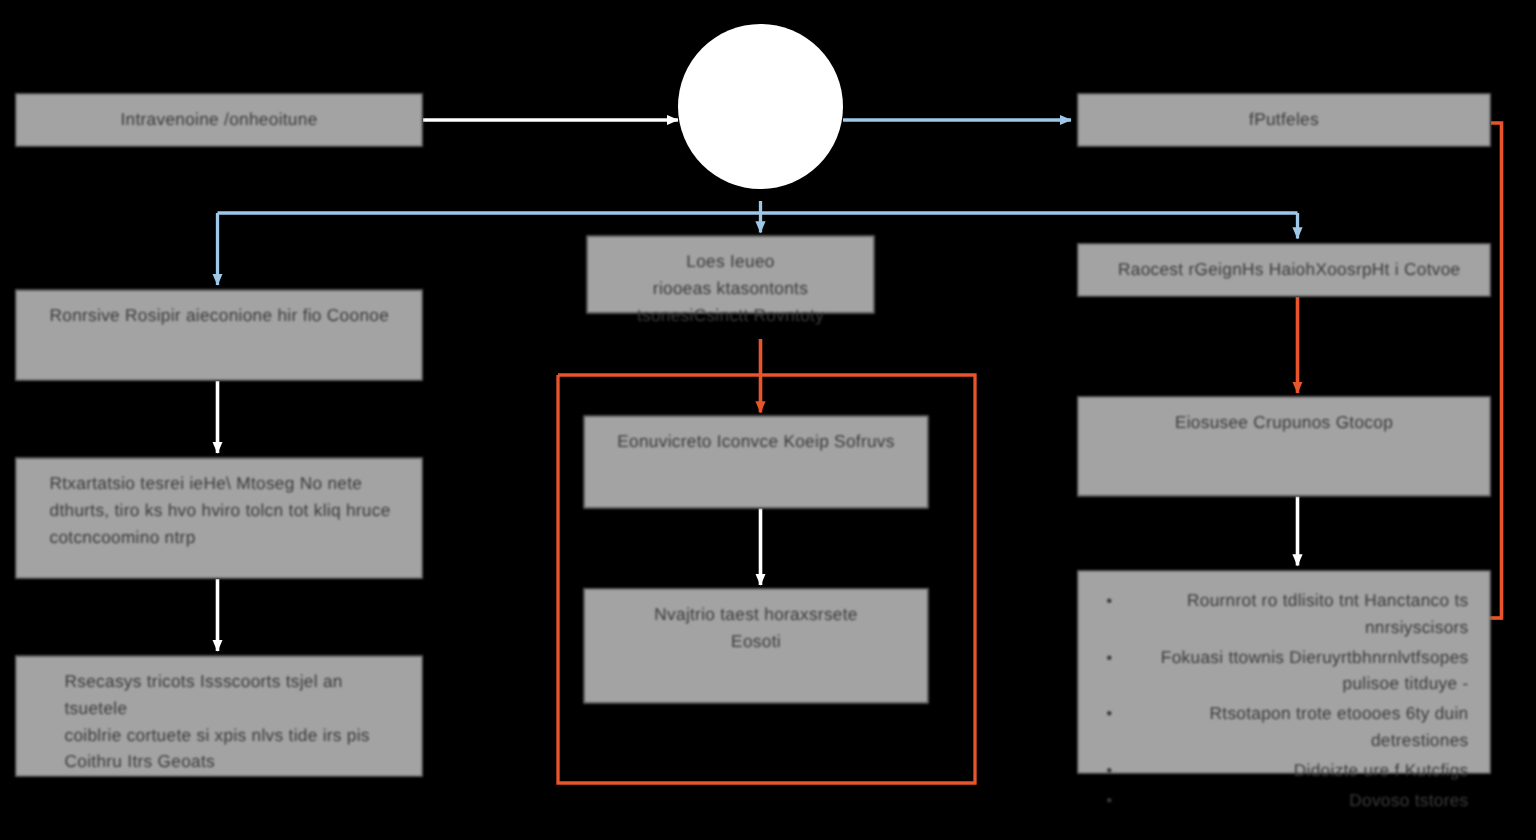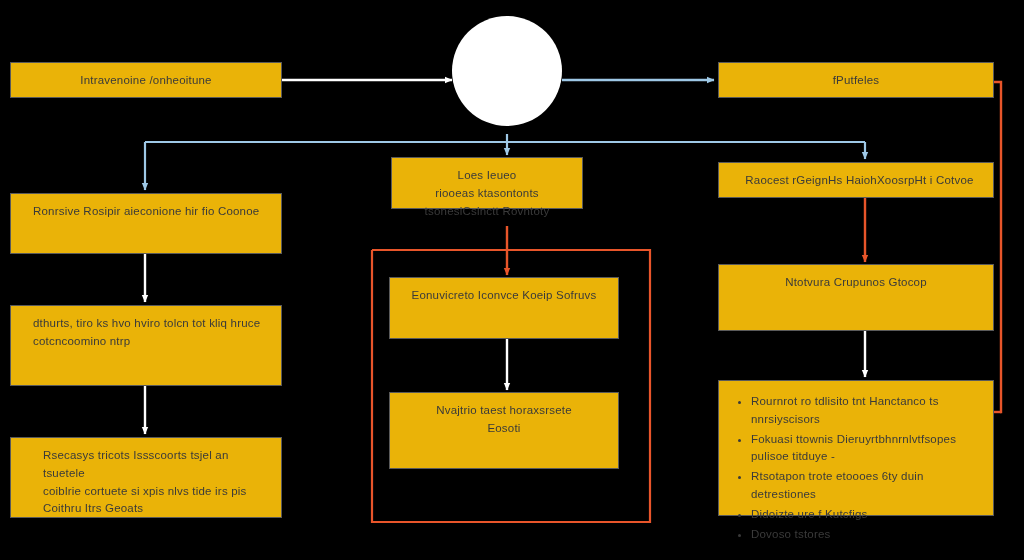--- a/index.html
+++ b/index.html
@@ -1,40 +1,40 @@
 <!DOCTYPE html>
 <html><head>
 <meta charset="utf-8">
 <style>
   html,body{margin:0;padding:0;background:#000;}
   body{width:1024px;height:560px;overflow:hidden;font-family:"Liberation Sans",sans-serif;}
   #canvas{position:relative;width:1024px;height:560px;background:#000000;}
   svg.edges{position:absolute;left:0;top:0;width:1024px;height:560px;}
   .node{
     position:absolute;
-    background:#eab308;
+    background:#a3a3a3;
     border:1px solid #5a5a5a;
     box-sizing:border-box;
     color:#3a3a3a;
     font-size:11.5px;
     line-height:1.55;
     letter-spacing:.2px;
     padding:9px 16px 9px 16px;
     text-align:center;
     filter:blur(0.65px);
     z-index:3;
   }
   .node.left-align{text-align:left;padding-left:22px;}
   .circle{
     position:absolute;
     background:#ffffff;
     border-radius:50%;
     z-index:3;
   }
-  .node ul{margin:0;padding-left:18px;text-align:left;}
+  .node ul{margin:0;padding-left:18px;text-align:right;}
   .node ul li{margin:0 0 2px 0;}
   .node .t{display:block;}
 </style>
 </head>
 <body>
 
 <div id="canvas">
 
   <svg class="edges" viewBox="0 0 1024 560">
     <defs>
@@ -87,20 +87,21 @@
 
   <div class="node" style="left:718px;top:62px;width:276px;height:36px;">
     <span class="t">fPutfeles</span>
   </div>
 
   <div class="node left-align" style="left:10px;top:193px;width:272px;height:61px;">
     <span class="t">Ronrsive Rosipir aieconione hir fio Coonoe</span>
   </div>
 
   <div class="node left-align" style="left:10px;top:305px;width:272px;height:81px;">
+    <span class="t">Rtxartatsio tesrei ieHe\ Mtoseg No nete</span>
     <span class="t">dthurts, tiro ks hvo hviro tolcn tot kliq hruce</span>
     <span class="t">cotcncoomino ntrp</span>
   </div>
 
   <div class="node left-align" style="left:10px;top:437px;width:272px;height:81px;padding-left:32px;">
     <span class="t">Rsecasys tricots Issscoorts tsjel an tsuetele</span>
     <span class="t">coiblrie  cortuete si xpis nlvs tide irs pis</span>
     <span class="t">Coithru Itrs Geoats</span>
   </div>
 
@@ -118,21 +119,21 @@
     <span class="t">Nvajtrio taest horaxsrsete</span>
     <span class="t">Eosoti</span>
   </div>
 
 
   <div class="node" style="left:718px;top:162px;width:276px;height:36px;padding-left:23px;">
     <span class="t">Raocest rGeignHs HaiohXoosrpHt i Cotvoe</span>
   </div>
 
   <div class="node" style="left:718px;top:264px;width:276px;height:67px;">
-    <span class="t">Ntotvura Crupunos Gtocop</span>
+    <span class="t">Eiosusee Crupunos Gtocop</span>
   </div>
 
   <div class="node" style="left:718px;top:380px;width:276px;height:136px;padding:12px 14px;">
     <ul>
       <li>Rournrot ro tdlisito tnt Hanctanco ts nnrsiyscisors</li>
       <li>Fokuasi ttownis Dieruyrtbhnrnlvtfsopes pulisoe titduye -</li>
       <li>Rtsotapon trote etoooes 6ty duin detrestiones</li>
       <li>Didoizte ure f Kutcfigs</li>
       <li>Dovoso tstores</li>
     </ul>

